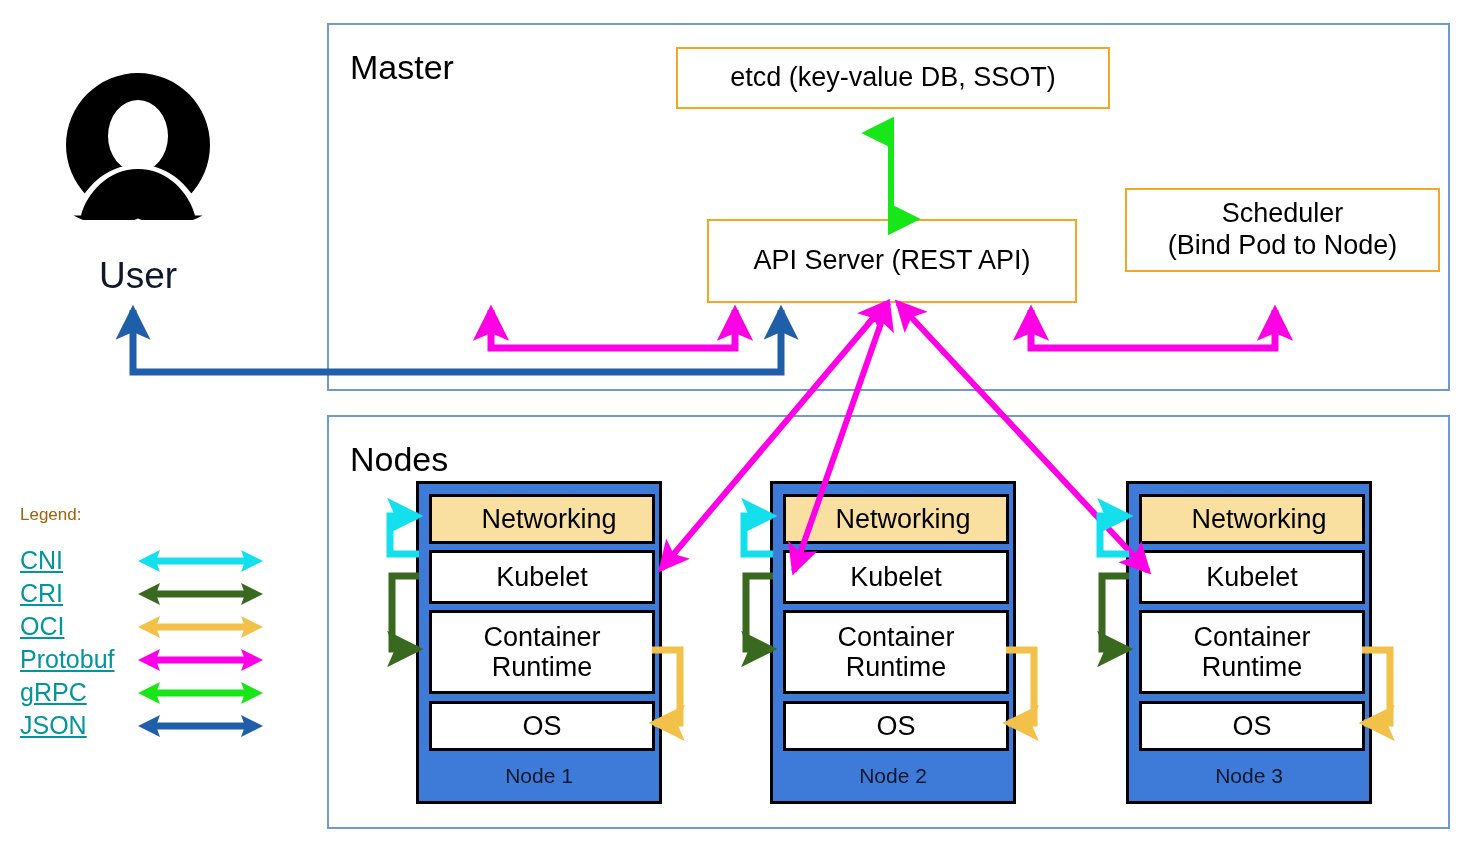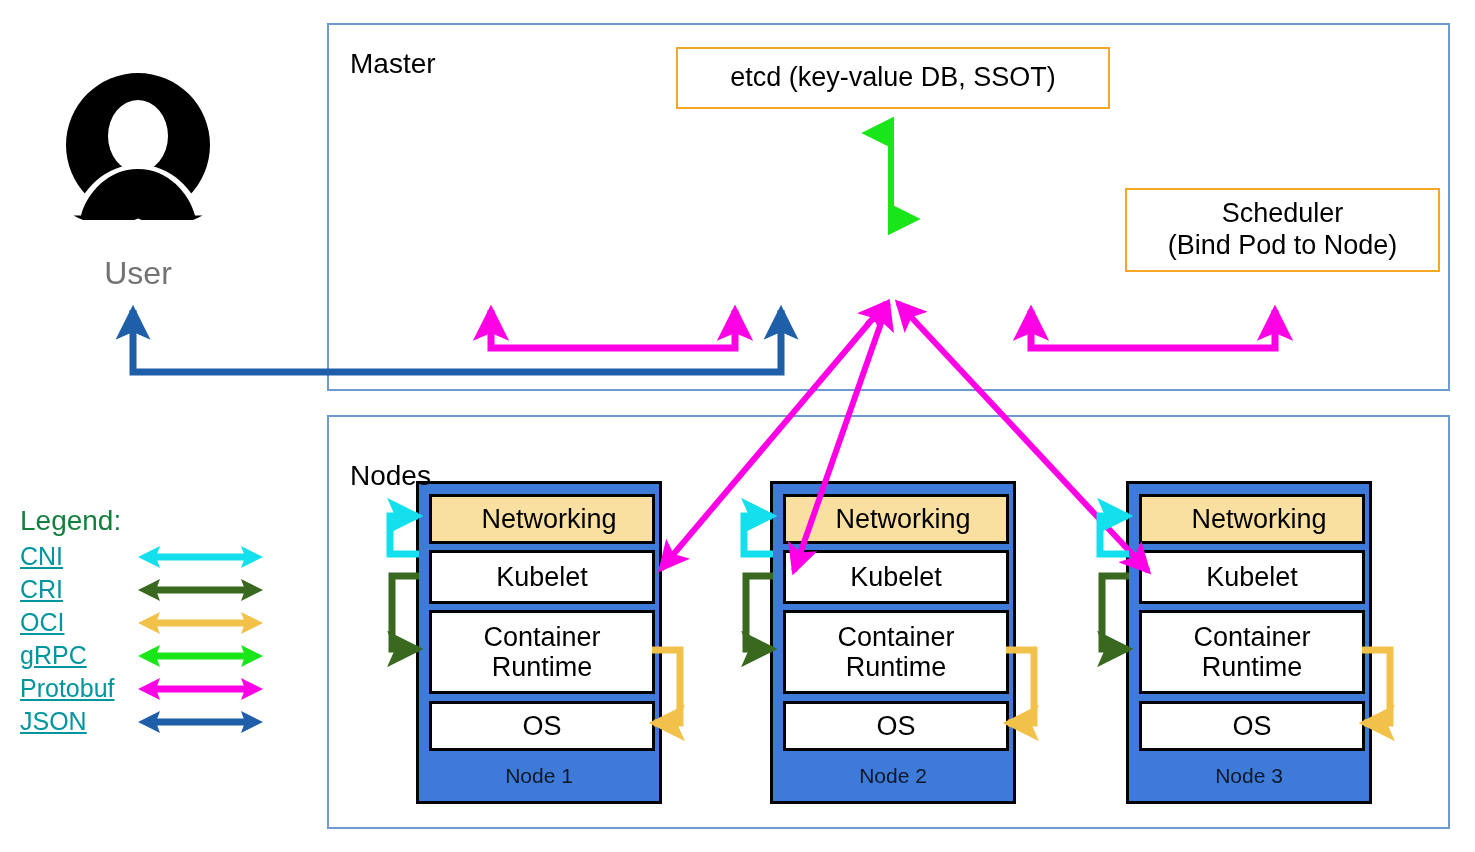--- a/index.html
+++ b/index.html
@@ -26,21 +26,21 @@
 
   
   .group-box {
     position: absolute;
     border: 2px solid #6F9AD0;
     background: transparent;
     z-index: 1;
   }
   .group-title {
     position: absolute;
-    font-size: 28px;
+    font-size: 34px;
     color: #000000;
     line-height: 1;
     white-space: nowrap;
     z-index: 6;
   }
 
   
   .mbox {
     position: absolute;
     border: 2px solid #F5A623;
@@ -55,22 +55,22 @@
     z-index: 4;
   }
 
   
   .avatar-wrap {
     position: absolute;
     z-index: 4;
   }
   .avatar-label {
     position: absolute;
-    font-size: 32px;
-    color: #737373;
+    font-size: 37px;
+    color: #0f172a;
     text-align: center;
     white-space: nowrap;
     z-index: 4;
   }
 
   
   .node {
     position: absolute;
     background: #3E7BD9;
     border: 3px solid #000000;
@@ -94,23 +94,23 @@
     position: absolute;
     left: 0; right: 0;
     text-align: center;
     color: #0f172a;
     font-size: 21px;
   }
 
   
   .legend { position: absolute; z-index: 6; }
   .legend-title {
-    font-size: 28px;
-    color: #15803d;
-    margin-bottom: 3px;
+    font-size: 17px;
+    color: #a16207;
+    margin-bottom: 19px;
     white-space: nowrap;
   }
   .legend-row {
     display: flex;
     align-items: center;
     height: 33px;
   }
   .legend-label {
     width: 118px;
     font-size: 25px;
@@ -190,28 +190,31 @@
   <div class="avatar-label" style="left:63px; top:255px; width:150px;">User</div>
 
   <div class="group-box" style="left:327px; top:23px; width:1123px; height:368px;"></div>
   <div class="group-title" style="left:350px; top:50px;">Master</div>
 
   <div class="mbox" style="left:676px; top:47px; width:434px; height:62px;">
     <span>etcd (key-value DB, SSOT)</span>
   </div>
 
 
+  <div class="mbox" style="left:707px; top:219px; width:370px; height:84px;">
+    <span>API Server (REST API)</span>
+  </div>
 
   <div class="mbox" style="left:1125px; top:188px; width:315px; height:84px; flex-direction:column;">
     <span>Scheduler</span>
     <span>(Bind Pod to Node)</span>
   </div>
 
   <div class="group-box" style="left:327px; top:415px; width:1123px; height:414px;"></div>
-  <div class="group-title" style="left:350px; top:442px;margin-top:20px;">Nodes</div>
+  <div class="group-title" style="left:350px; top:442px;">Nodes</div>
 
   <div class="node" style="left:416px; top:481px; width:246px; height:323px;">
     <div class="node-layer net" style="top:10px; width:226px; height:50px;">
       <span>Networking</span>
     </div>
     <div class="node-layer" style="top:66px; width:226px; height:54px;">
       <span>Kubelet</span>
     </div>
     <div class="node-layer" style="top:126px; width:226px; height:84px; flex-direction:column;">
       <span>Container</span>
@@ -281,38 +284,38 @@
     <div class="legend-row">
       <div class="legend-label">OCI</div>
       <svg class="legend-arrow" viewBox="0 0 125 26">
         <line x1="14" y1="13" x2="111" y2="13" stroke="#F2C14A" stroke-width="7"></line>
         <path d="M0,13 L22,2 L18,13 L22,24 Z" fill="#F2C14A"></path>
         <path d="M125,13 L103,2 L107,13 L103,24 Z" fill="#F2C14A"></path>
       </svg>
     </div>
 
     <div class="legend-row">
+      <div class="legend-label">Protobuf</div>
+      <svg class="legend-arrow" viewBox="0 0 125 26">
+        <line x1="14" y1="13" x2="111" y2="13" stroke="#FF00E6" stroke-width="7"></line>
+        <path d="M0,13 L22,2 L18,13 L22,24 Z" fill="#FF00E6"></path>
+        <path d="M125,13 L103,2 L107,13 L103,24 Z" fill="#FF00E6"></path>
+      </svg>
+    </div>
+
+    <div class="legend-row">
       <div class="legend-label">gRPC</div>
       <svg class="legend-arrow" viewBox="0 0 125 26">
         <line x1="14" y1="13" x2="111" y2="13" stroke="#19E619" stroke-width="7"></line>
         <path d="M0,13 L22,2 L18,13 L22,24 Z" fill="#19E619"></path>
         <path d="M125,13 L103,2 L107,13 L103,24 Z" fill="#19E619"></path>
       </svg>
     </div>
 
     <div class="legend-row">
-      <div class="legend-label">Protobuf</div>
-      <svg class="legend-arrow" viewBox="0 0 125 26">
-        <line x1="14" y1="13" x2="111" y2="13" stroke="#FF00E6" stroke-width="7"></line>
-        <path d="M0,13 L22,2 L18,13 L22,24 Z" fill="#FF00E6"></path>
-        <path d="M125,13 L103,2 L107,13 L103,24 Z" fill="#FF00E6"></path>
-      </svg>
-    </div>
-
-    <div class="legend-row">
       <div class="legend-label">JSON</div>
       <svg class="legend-arrow" viewBox="0 0 125 26">
         <line x1="14" y1="13" x2="111" y2="13" stroke="#1F5FA9" stroke-width="7"></line>
         <path d="M0,13 L22,2 L18,13 L22,24 Z" fill="#1F5FA9"></path>
         <path d="M125,13 L103,2 L107,13 L103,24 Z" fill="#1F5FA9"></path>
       </svg>
     </div>
   </div>
 
 </div>

